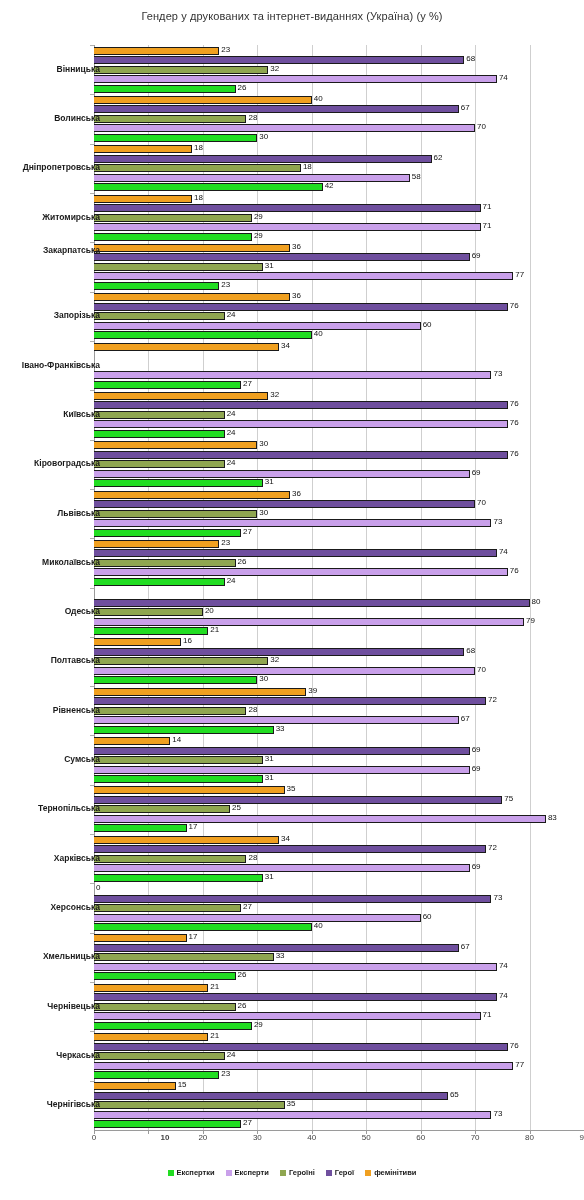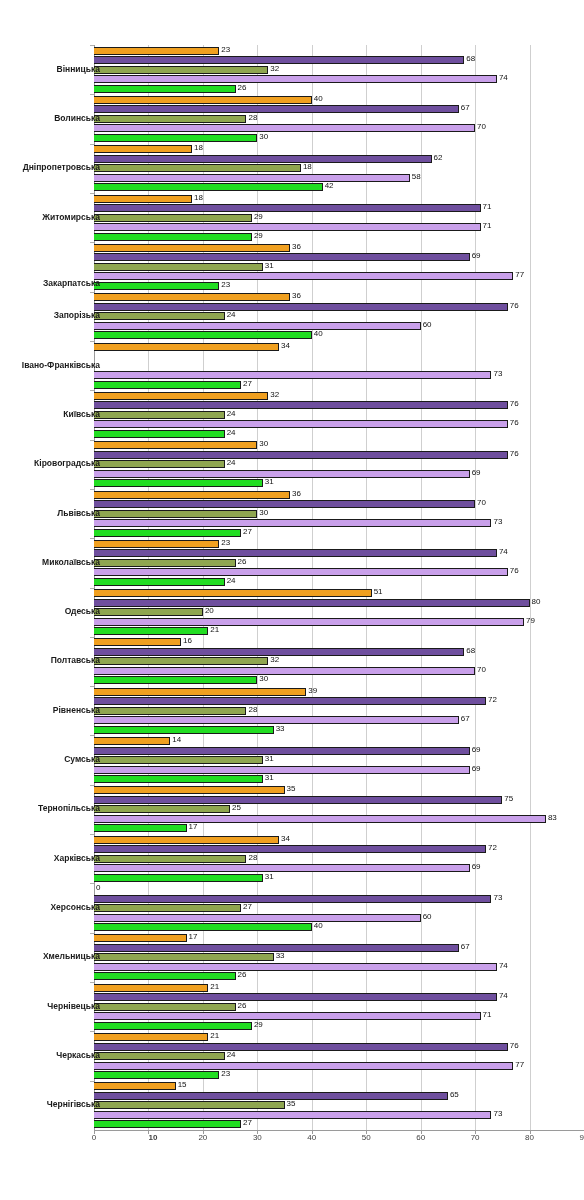--- a/index.html
+++ b/index.html
@@ -137,20 +137,21 @@
   .legend-swatch {
     width: 6px; height: 6px;
     display: inline-block;
   }
 </style>
 </head>
 <body>
 
 <div id="chart-root">
 
+  <div id="chart-title">Гендер у друкованих та інтернет-виданнях (Україна) (у %)</div>
 
   <div id="plot-area">
       <div class="axis-line-v" style="left: 0px;"></div>
       <div class="gridline" style="left: 54.4444px;"></div>
       <div class="gridline" style="left: 108.889px;"></div>
       <div class="gridline" style="left: 163.333px;"></div>
       <div class="gridline" style="left: 217.778px;"></div>
       <div class="gridline" style="left: 272.222px;"></div>
       <div class="gridline" style="left: 326.667px;"></div>
       <div class="gridline" style="left: 381.111px;"></div>
@@ -395,24 +396,20 @@
           <div class="bar" style="width: 413.778px; background: rgb(201, 160, 234);"></div>
           <div class="bar-label" style="left: 413.778px;">76</div>
         </div>
         <div class="bar-row" style="top: 39.6591px; width: 490px;">
           <div class="bar" style="width: 130.667px; background: rgb(34, 221, 34);"></div>
           <div class="bar-label" style="left: 130.667px;">24</div>
         </div>
       </div>
       <div class="group" style="top: 542.5px; height: 49.3182px;">
         <div class="group-sep" style="top: 0px;"></div>
-        <div class="bar-row" style="top: 1.65909px; width: 490px;">
-          <div class="bar" style="width: 277.667px; background: rgb(240, 160, 32);"></div>
-          <div class="bar-label" style="left: 277.667px;">51</div>
-        </div>
         <div class="bar-row" style="top: 11.1591px; width: 490px;">
           <div class="bar" style="width: 435.556px; background: rgb(111, 79, 158);"></div>
           <div class="bar-label" style="left: 435.556px;">80</div>
         </div>
         <div class="bar-row" style="top: 20.6591px; width: 490px;">
           <div class="bar" style="width: 108.889px; background: rgb(143, 166, 80);"></div>
           <div class="bar-label" style="left: 108.889px;">20</div>
         </div>
         <div class="bar-row" style="top: 30.1591px; width: 490px;">
           <div class="bar" style="width: 430.111px; background: rgb(201, 160, 234);"></div>
@@ -651,21 +648,21 @@
           <div class="bar" style="width: 147px; background: rgb(34, 221, 34);"></div>
           <div class="bar-label" style="left: 147px;">27</div>
         </div>
       </div>
     </div>
   <div id="cat-labels">
       <div class="cat-label" style="top: 18.6591px;">Вінницька</div>
       <div class="cat-label" style="top: 67.9773px;">Волинська</div>
       <div class="cat-label" style="top: 117.295px;">Дніпропетровська</div>
       <div class="cat-label" style="top: 166.614px;">Житомирська</div>
-      <div class="cat-label" style="top: 233px;">Закарпатська</div>
+      <div class="cat-label" style="top: 200px;">Закарпатська</div>
       <div class="cat-label" style="top: 265.25px;">Запорізька</div>
       <div class="cat-label" style="top: 314.568px;">Івано-Франківська</div>
       <div class="cat-label" style="top: 363.886px;">Київська</div>
       <div class="cat-label" style="top: 413.205px;">Кіровоградська</div>
       <div class="cat-label" style="top: 462.523px;">Львівська</div>
       <div class="cat-label" style="top: 511.841px;">Миколаївська</div>
       <div class="cat-label" style="top: 561.159px;">Одеська</div>
       <div class="cat-label" style="top: 610.477px;">Полтавська</div>
       <div class="cat-label" style="top: 659.795px;">Рівненська</div>
       <div class="cat-label" style="top: 709.114px;">Сумська</div>
@@ -673,31 +670,53 @@
       <div class="cat-label" style="top: 807.75px;">Харківська</div>
       <div class="cat-label" style="top: 857.068px;">Херсонська</div>
       <div class="cat-label" style="top: 906.386px;">Хмельницька</div>
       <div class="cat-label" style="top: 955.705px;">Чернівецька</div>
       <div class="cat-label" style="top: 1005.02px;">Черкаська</div>
       <div class="cat-label" style="top: 1054.34px;">Чернігівська</div>
     </div>
   <div id="axis-bottom"></div>
   <div id="tick-labels">
       <div class="tick-label" style="left: 94px;">0</div>
-      <div class="tick-label" style="left: 153px; font-weight: bold;">10</div>
+      <div class="tick-label" style="left: 165px; font-weight: bold;">10</div>
       <div class="tick-label" style="left: 202.889px;">20</div>
       <div class="tick-label" style="left: 257.333px;">30</div>
       <div class="tick-label" style="left: 311.778px;">40</div>
       <div class="tick-label" style="left: 366.222px;">50</div>
       <div class="tick-label" style="left: 420.667px;">60</div>
       <div class="tick-label" style="left: 475.111px;">70</div>
       <div class="tick-label" style="left: 529.556px;">80</div>
       <div class="tick-label" style="left: 584px;">90</div>
     </div>
 
+  <div id="legend">
+      <div class="legend-item">
+        <span class="legend-swatch" style="background: rgb(34, 221, 34);"></span>
+        <span>Експертки</span>
+      </div>
+      <div class="legend-item">
+        <span class="legend-swatch" style="background: rgb(201, 160, 234);"></span>
+        <span>Експерти</span>
+      </div>
+      <div class="legend-item">
+        <span class="legend-swatch" style="background: rgb(143, 166, 80);"></span>
+        <span>Героїні</span>
+      </div>
+      <div class="legend-item">
+        <span class="legend-swatch" style="background: rgb(111, 79, 158);"></span>
+        <span>Герої</span>
+      </div>
+      <div class="legend-item">
+        <span class="legend-swatch" style="background: rgb(240, 160, 32);"></span>
+        <span>фемінітиви</span>
+      </div>
+    </div>
 
 <div class="tick-mark" style="left: 94px;"></div>
     <div class="tick-mark" style="left: 148.444px;"></div>
     <div class="tick-mark" style="left: 202.889px;"></div>
     <div class="tick-mark" style="left: 257.333px;"></div>
     <div class="tick-mark" style="left: 311.778px;"></div>
     <div class="tick-mark" style="left: 366.222px;"></div>
     <div class="tick-mark" style="left: 420.667px;"></div>
     <div class="tick-mark" style="left: 475.111px;"></div>
     <div class="tick-mark" style="left: 529.556px;"></div>

